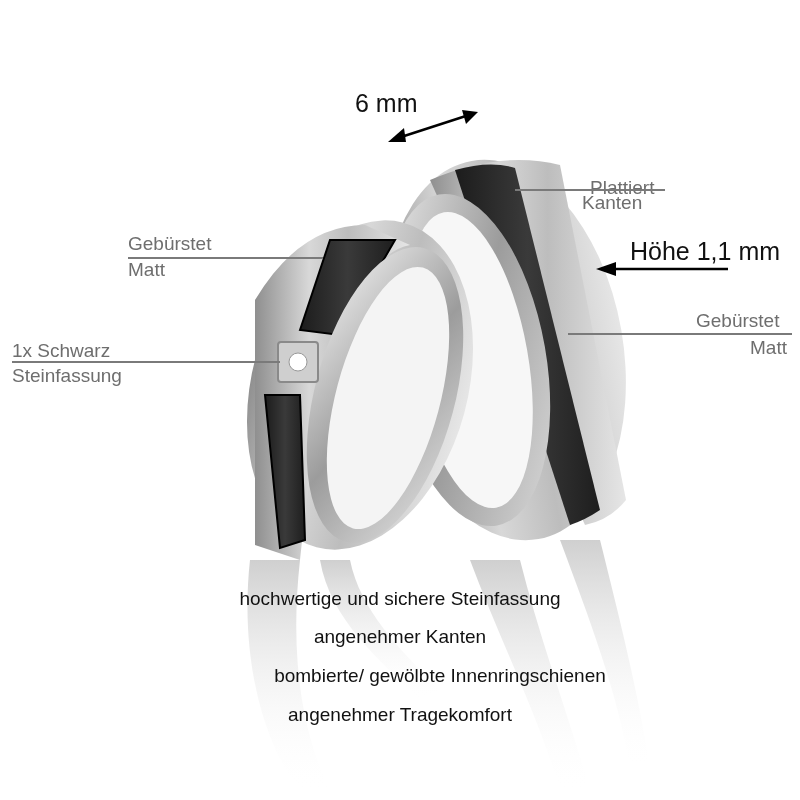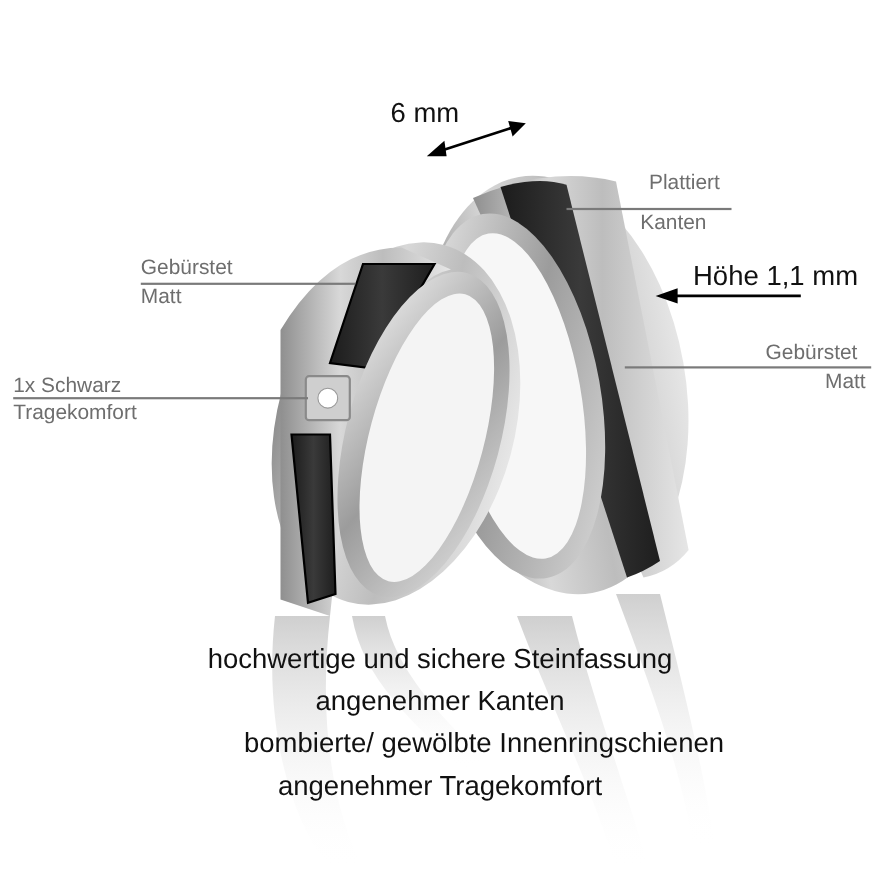--- a/index.html
+++ b/index.html
@@ -6,21 +6,21 @@
     body {
       width: 800px; height: 800px; position: relative; overflow: hidden;
       background: #ffffff;
       font-family: "Liberation Sans", "DejaVu Sans", sans-serif;
     }
     .abs { position: absolute; }
     .label-gray { color: #6e6e6e; font-size: 19px; line-height: 22px; }
     .label-black { color: #111111; font-size: 25px; line-height: 22px; }
     .leader { position: absolute; height: 2px; background: #7a7a7a; }
     .feature { position: absolute; left: 0; width: 800px; text-align: center;
-      color: #111; font-size: 25px; line-height: 22px; }
+      color: #111; font-size: 19px; line-height: 22px; }
     svg { position: absolute; left: 0; top: 0; }
   </style>
 </head>
 <body>
 
 <svg width="800" height="800" viewBox="0 0 800 800">
   <defs>
     <linearGradient id="steel" x1="0" y1="0" x2="1" y2="0">
       <stop offset="0" stop-color="#8f8f8f"></stop>
       <stop offset="0.35" stop-color="#d8d8d8"></stop>
@@ -84,23 +84,23 @@
 
 <div class="abs label-black" style="left:355px; top:92px;">6 mm</div>
 <div class="abs label-black" style="left:630px; top:240px;">Höhe 1,1 mm</div>
 
 <div class="abs label-gray" style="left:128px; top:233px;">Gebürstet</div>
 <div class="leader" style="left:128px; top:257px; width:195px;"></div>
 <div class="abs label-gray" style="left:128px; top:259px;">Matt</div>
 
 <div class="abs label-gray" style="left:12px; top:340px;">1x Schwarz</div>
 <div class="leader" style="left:12px; top:361px; width:268px;"></div>
-<div class="abs label-gray" style="left:12px; top:365px;">Tragekomfort</div>
+<div class="abs label-gray" style="left:12px; top:365px;">Steinfassung</div>
 
-<div class="abs label-gray" style="left:590px; top:156px;">Plattiert</div>
+<div class="abs label-gray" style="left:590px; top:177px;">Plattiert</div>
 <div class="leader" style="left:515px; top:189px; width:150px;"></div>
 <div class="abs label-gray" style="left:582px; top:192px;">Kanten</div>
 
 <div class="abs label-gray" style="left:696px; top:310px;">Gebürstet</div>
 <div class="leader" style="left:568px; top:333px; width:224px;"></div>
 <div class="abs label-gray" style="left:750px; top:337px;">Matt</div>
 
 <div class="feature" style="top:588px;">hochwertige und sichere Steinfassung</div>
 <div class="feature" style="top:626px;">angenehmer Kanten</div>
 <div class="feature" style="top:665px;padding-left:40px;">bombierte/ gewölbte Innenringschienen</div>

